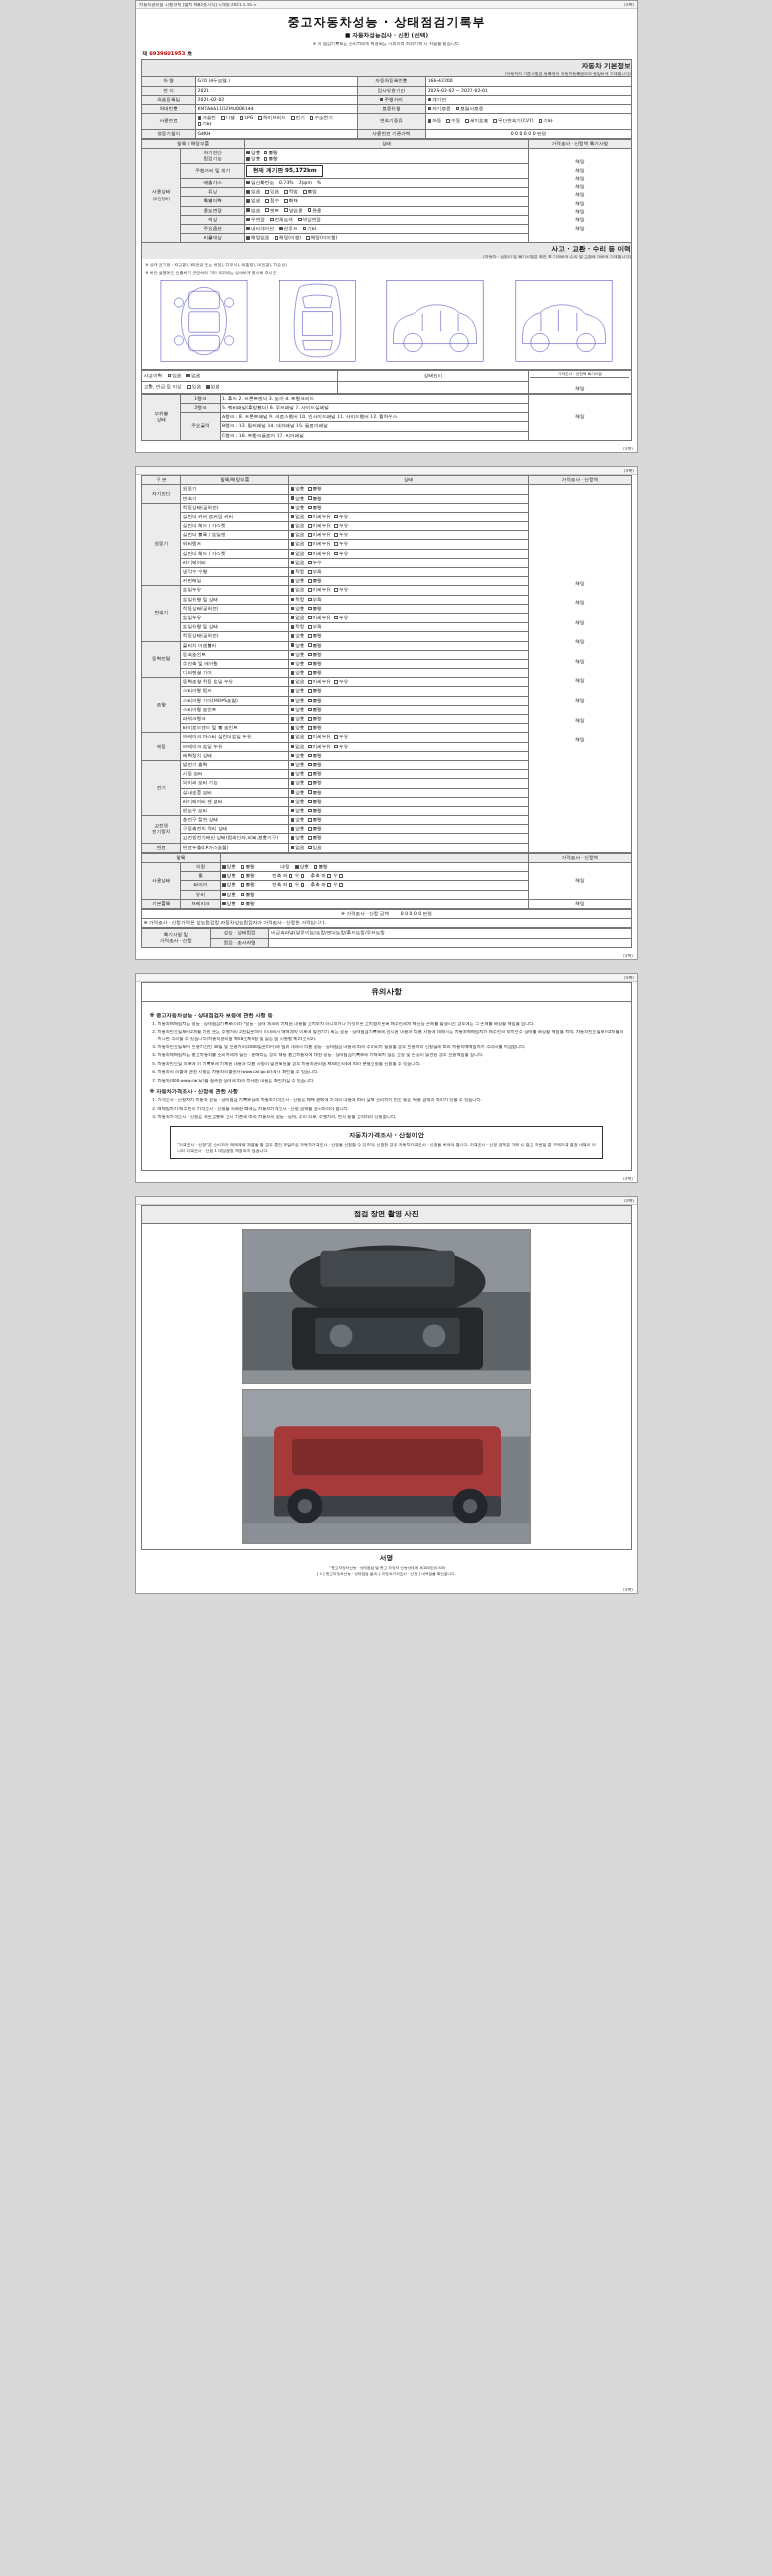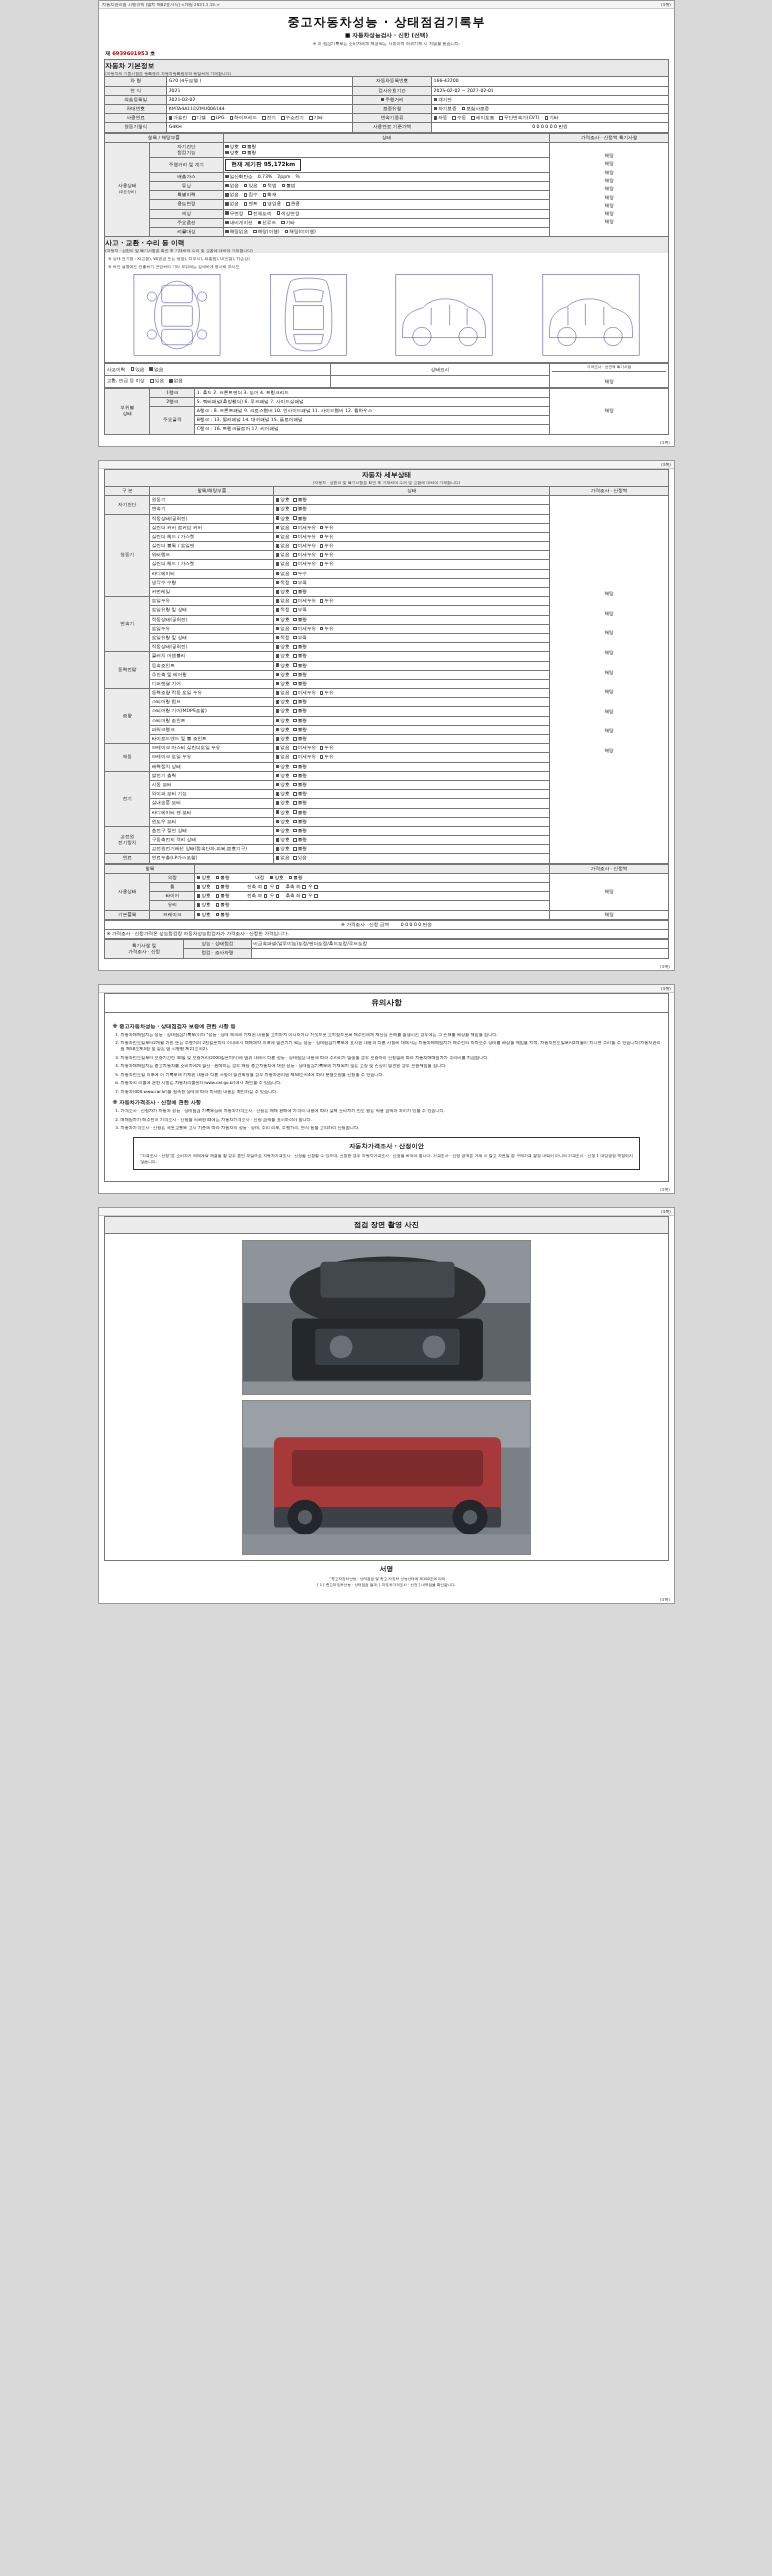--- a/index.html
+++ b/index.html
@@ -5,21 +5,21 @@
   * { box-sizing: border-box; }
   html, body { margin:0; padding:0; }
   body {
     width: 773px;
     background: #d9d9d9;
     font-family: "DejaVu Sans", "Liberation Sans", sans-serif;
     font-size: 5.7px;
     color: #111;
   }
   .page {
-    width: 577px;
+    width: 503px;
     margin: 0 auto 13.4px auto;
     background: #fff;
     border: 0.5px solid #9a9a9a;
     padding: 0;
     position: relative;
   }
   .page-top-note {
     font-size: 4.1px;
     color: #333;
     padding: 1px 3.1px;
@@ -51,21 +51,21 @@
   }
   .inner { padding: 0 5.2px 4.1px 5.2px; }
   .idline {
     font-size: 5.2px; font-weight:bold; padding: 1px 0 2.1px 1px;
   }
   .idline .num { color:#c00000; font-weight:bold; }
   .band {
     background:#e8e8e8;
     border:0.5px solid #777;
     border-bottom:none;
-    text-align:left;
+    text-align:right;
     font-weight:bold;
     font-size: 6.7px;
     padding: 1.5px 0 0.5px 0;
   }
   .band .sub { display:block; font-weight:normal; font-size:3.9px; color:#333; }
   table.grid {
     width:100%;
     border-collapse: collapse;
     table-layout: fixed;
   }
@@ -441,24 +441,20 @@
   </div>
   <div class="page-foot">(3쪽)</div>
 </div>
 
 <div class="page">
   <div class="page-top-note">
     <span>&nbsp;</span>
     <span>(3쪽)</span>
   </div>
   <div class="inner">
-    <div class="secbar">
-      <span>자동차 세부상태</span>
-      <span class="sub">(자동차 · 상한이 및 복기사항은 확인 후 기재하며 수리 및 교환에 대하여 기재합니다)</span>
-    </div>
     <table class="grid">
       <colgroup>
           <col style="width:8%">
           <col style="width:22%">
           <col style="width:49%">
           <col style="width:21%">
         </colgroup>
       <tbody>
           <tr>
         <th>구 분</th>

